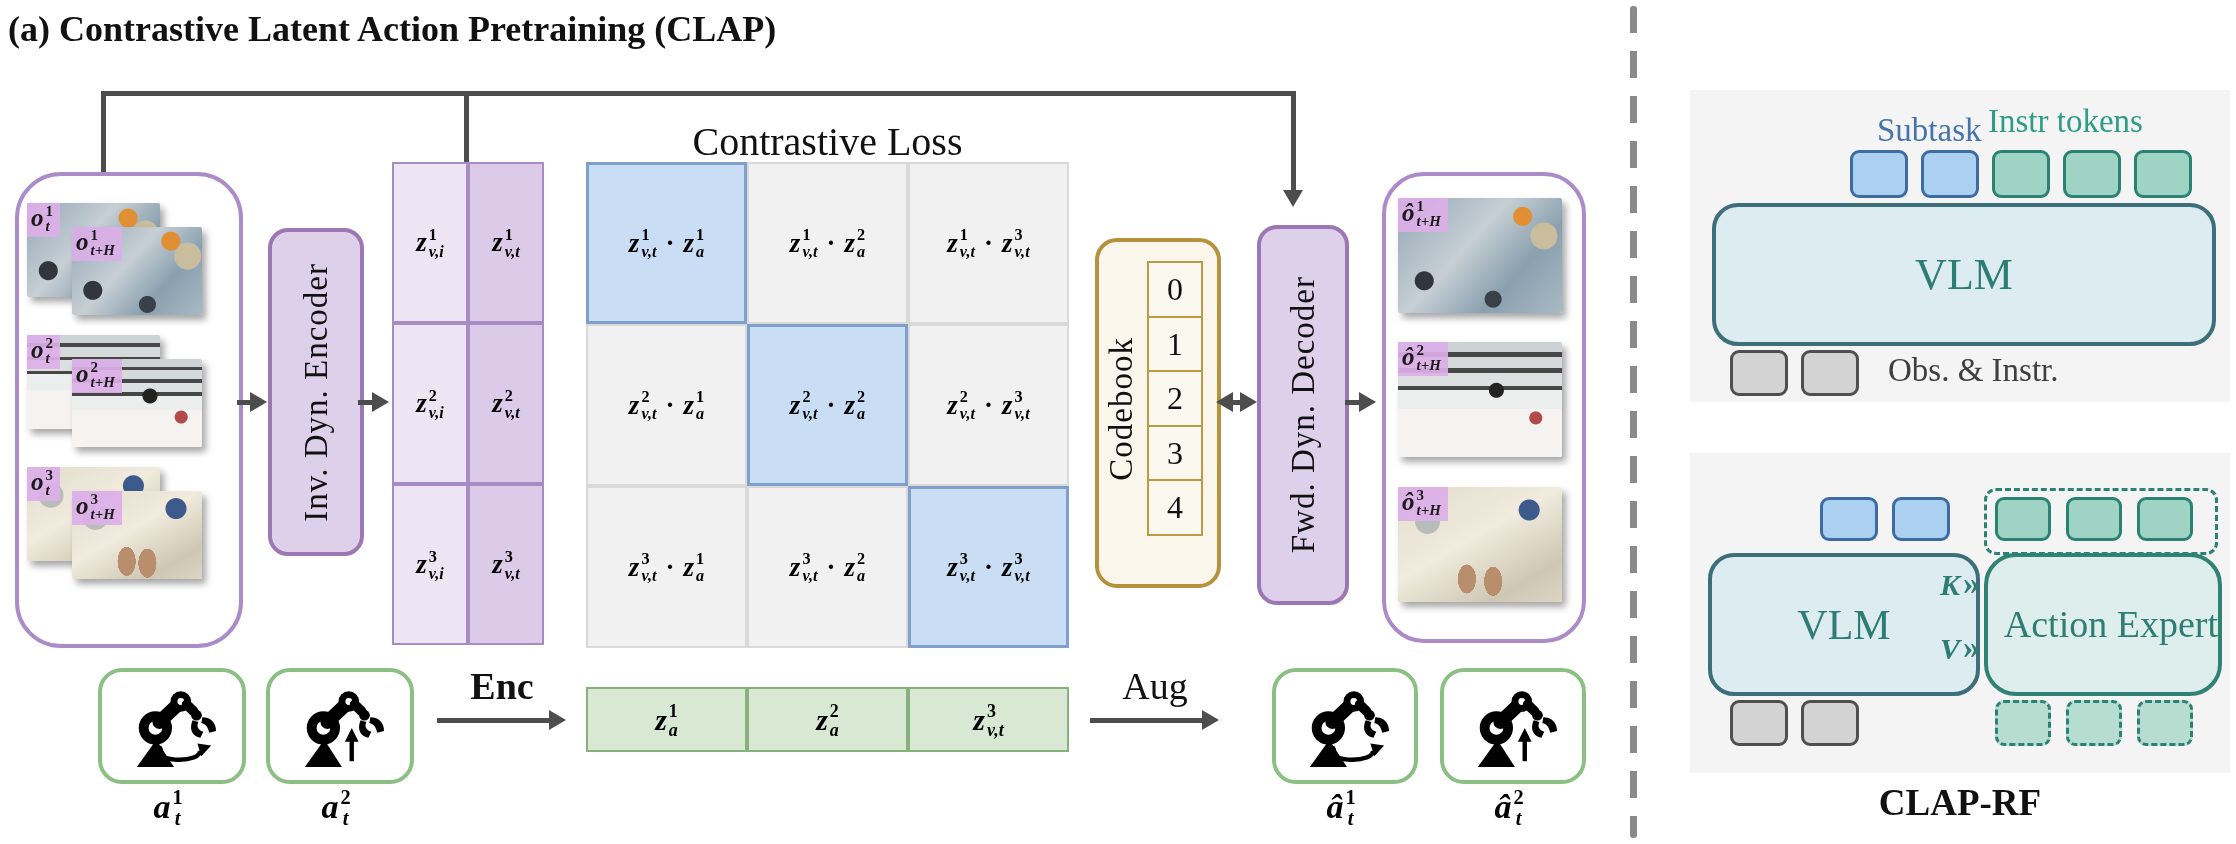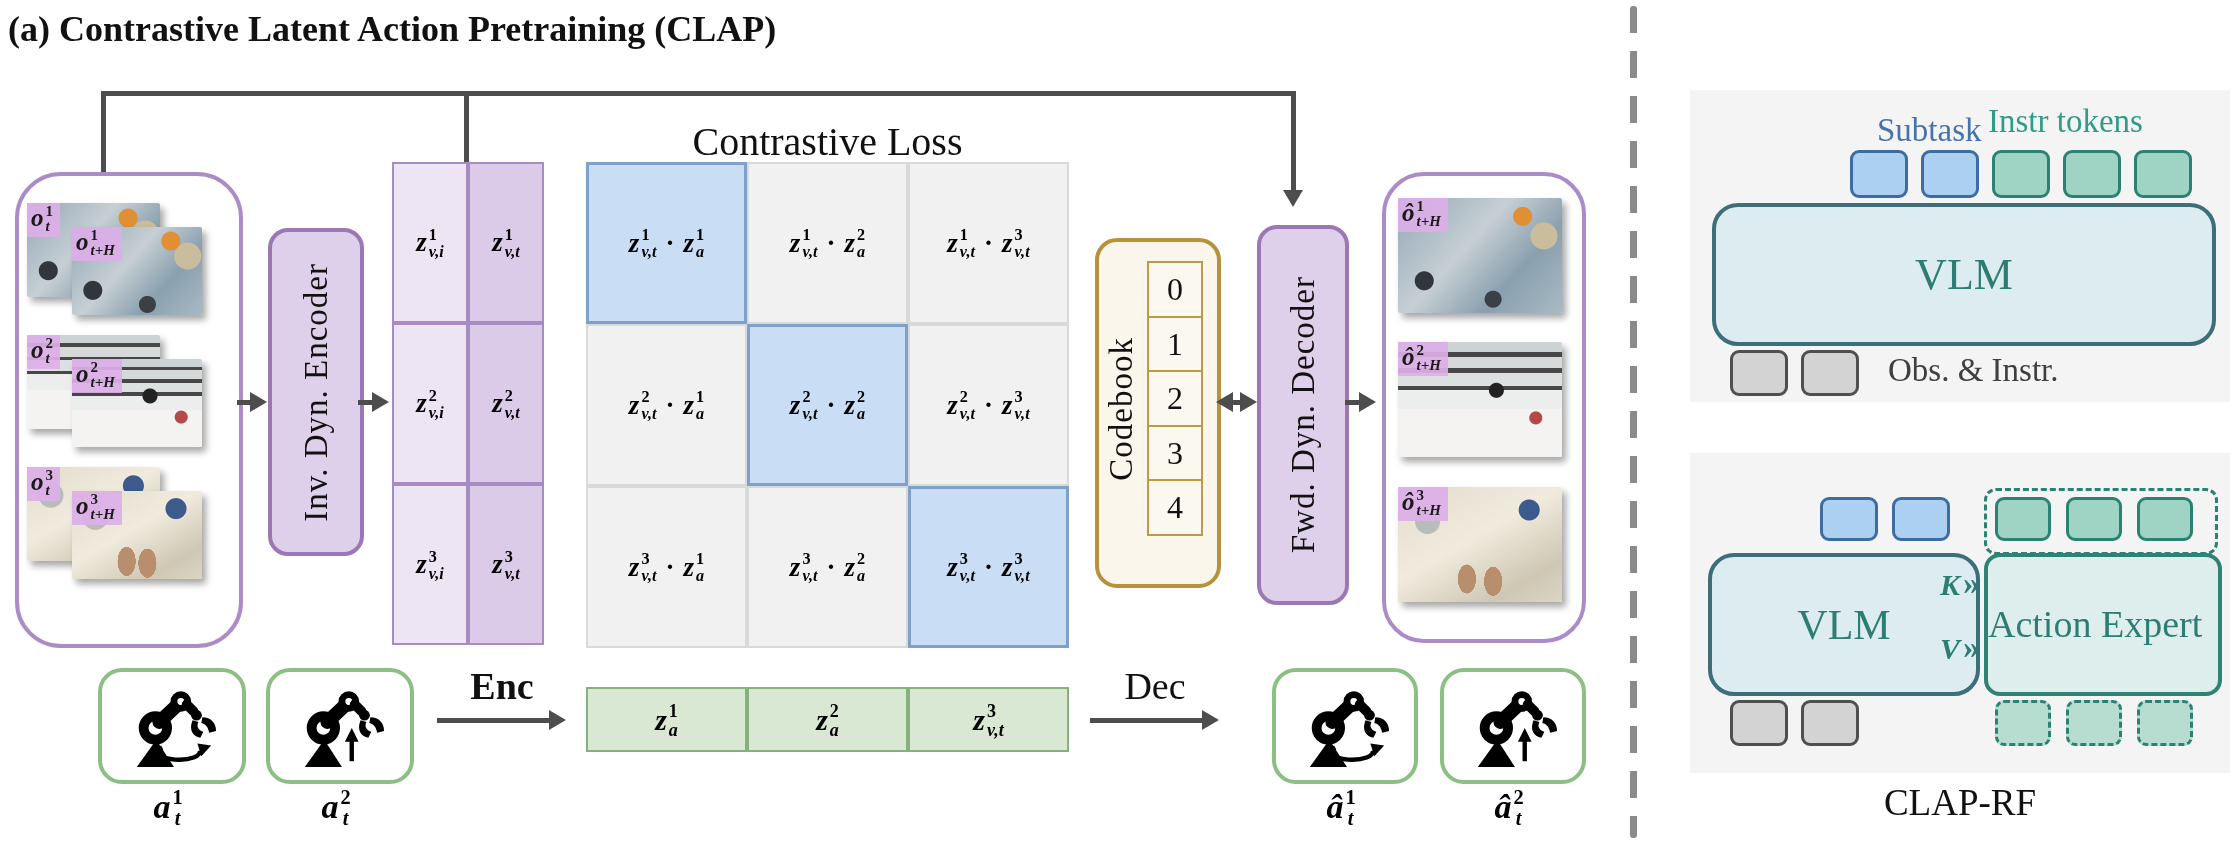--- a/index.html
+++ b/index.html
@@ -76,21 +76,21 @@
   
   .pb-title{position:absolute;left:1672px;top:8px;font-size:36px;color:#111;}
   .bpanel{position:absolute;left:1690px;width:540px;background:#f4f4f5;}
   .tok{position:absolute;border-radius:9px;box-sizing:border-box;}
   .tok.blue{background:#abd0f0;border:3.5px solid #3d6ca3;}
   .tok.teal{background:#9fd4c5;border:3.5px solid #2b8273;}
   .tok.gray{background:#d3d3d3;border:3.5px solid #4f4f4f;}
   .tok.tealdash{background:#b7dcd0;border:3.5px dashed #2b8273;}
   .tok-heading{position:absolute;font-size:33px;}
   .vlm-box{position:absolute;background:#dcecf0;border:4px solid #3d6f7a;border-radius:26px;display:flex;align-items:center;justify-content:center;color:#2e7d74;}
-  .ae-box{position:absolute;background:#ddeeec;border:4px solid #2f8274;border-radius:16px;display:flex;align-items:center;justify-content:flex-start;text-align:center;color:#2e7d74;line-height:1.12;}
+  .ae-box{position:absolute;background:#ddeeec;border:4px solid #2f8274;border-radius:32px;display:flex;align-items:center;justify-content:flex-end;text-align:center;color:#2e7d74;line-height:1.12;}
   .dashed-wrap{position:absolute;border:3.5px dashed #2b8273;border-radius:12px;background:rgba(255,255,255,0);}
   .kv{position:absolute;font-style:italic;font-size:30px;color:#2e7d74;font-weight:600;}
   .kv-chev{position:absolute;font-size:34px;color:#2e7d74;font-weight:700;}
   .caption{position:absolute;left:1690px;width:540px;text-align:center;font-size:37px;color:#111;}
   .obs-instr{position:absolute;font-size:33px;color:#3f3f3f;}
   .robot-svg{width:102px;height:90px;}
 </style>
 </head>
 <body>
 
@@ -395,21 +395,21 @@
           </span></span>
       </div>
     <div class="gcell">
         <span class="mvar">z<span class="mss">
             <span class="msup">3</span>
             <span class="msub">v,t</span>
           </span></span>
       </div>
   </div>
 
-  <div class="enc-dec-label" style="left:1090px;top:664px;">Dec</div>
+  <div class="enc-dec-label" style="left:1090px;top:664px;">Aug</div>
   <div class="line" style="left:1090px;top:718px;width:114px;height:5px;"></div>
   <div class="head-r" style="left:1202px;top:710px;"></div>
 
   <div class="act-box" style="left:1272px;top:668px;width:138px;">
     <svg class="robot-svg" viewBox="0 0 100 92">
       <polygon points="14,88 52,88 34,60" fill="#000"></polygon>
       <circle cx="33" cy="48" r="12" fill="#fff" stroke="#000" stroke-width="10"></circle>
       <path d="M37 42 L55 25" stroke="#000" stroke-width="14" stroke-linecap="round"></path>
       <circle cx="59" cy="21" r="7" fill="#fff" stroke="#000" stroke-width="7"></circle>
       <path d="M65 24 L72 31" stroke="#000" stroke-width="10" stroke-linecap="round"></path>
@@ -486,15 +486,15 @@
   <div class="kv-chev" style="left:1963px;top:564px;">»</div>
   <div class="kv" style="left:1940px;top:632px;">V</div>
   <div class="kv-chev" style="left:1963px;top:628px;">»</div>
 
   <div class="tok gray" style="left:1730px;top:700px;width:58px;height:46px;"></div>
   <div class="tok gray" style="left:1801px;top:700px;width:58px;height:46px;"></div>
   <div class="tok tealdash" style="left:1995px;top:700px;width:56px;height:46px;"></div>
   <div class="tok tealdash" style="left:2066px;top:700px;width:56px;height:46px;"></div>
   <div class="tok tealdash" style="left:2137px;top:700px;width:56px;height:46px;"></div>
 
-  <div class="caption" style="top:781px;">CLAP-RF</div>
+  <div class="caption" style="top:781px;font-weight:bold;">CLAP-RF</div>
 
 </div>
 
 </body></html>

